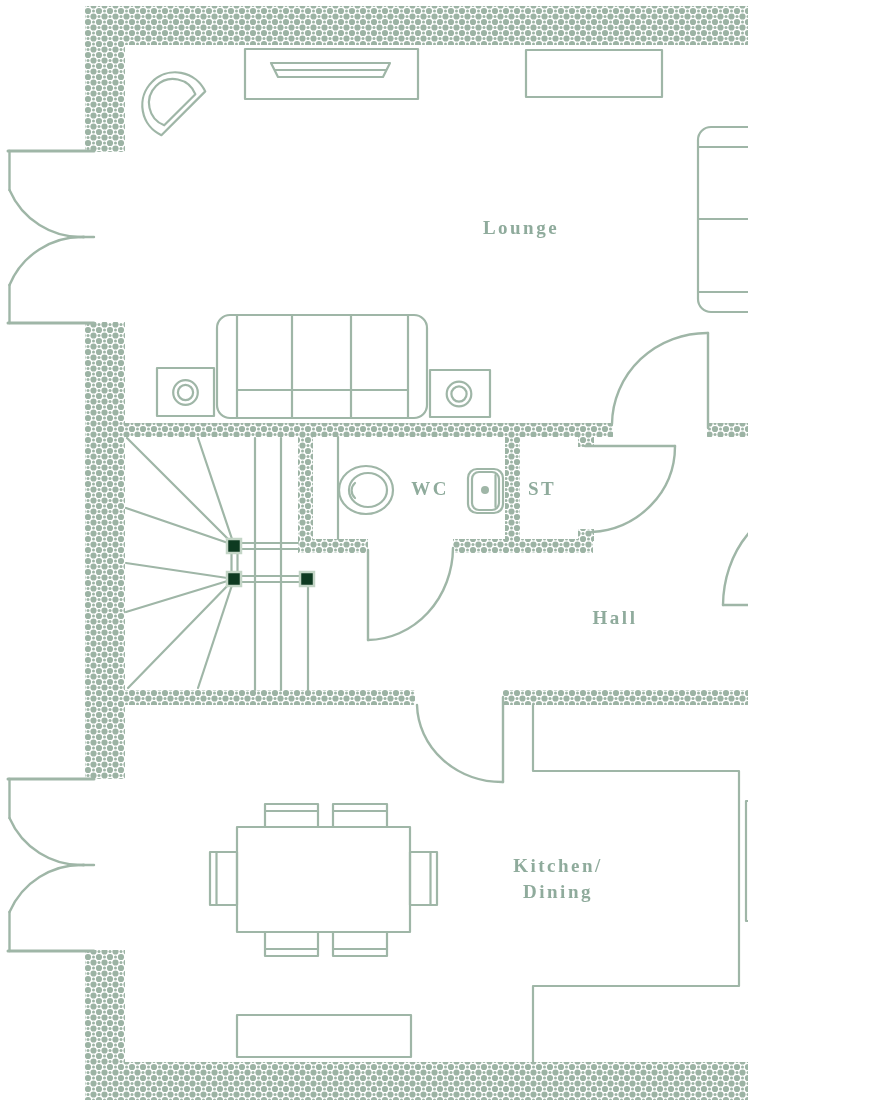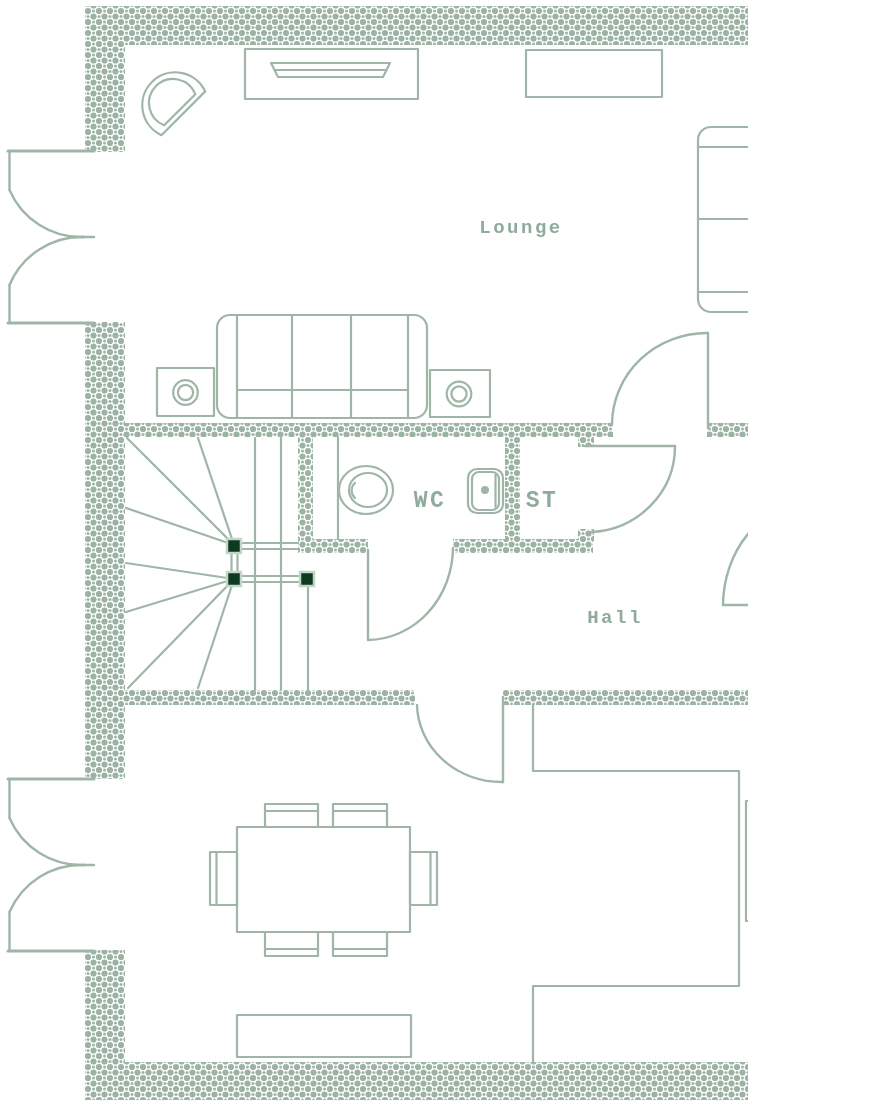--- a/index.html
+++ b/index.html
@@ -1,26 +1,26 @@
 <!DOCTYPE html>
 <html><head>
 <meta charset="utf-8">
 <style>
   html,body{margin:0;padding:0;background:#ffffff;}
   #plan{
     position:relative;width:748px;height:1110px;background:#ffffff;
-    font-family:Liberation Mono, monospace;overflow:hidden;
+    font-family:Liberation Serif, serif;overflow:hidden;
   }
   #plan svg{position:absolute;left:0;top:0;}
   .room-label{
     position:absolute;transform:translate(-50%,-50%);
     color:#8fab9c;font-weight:700;font-size:19px;letter-spacing:2.5px;
     white-space:nowrap;text-align:center;line-height:26px;
   }
-  .room-label.small{font-size:23px;margin-top:12px;}
+  .room-label.small{font-size:19px;}
 </style>
 </head>
 <body>
 
 <div id="plan">
 <svg width="876" height="1110" viewBox="0 0 876 1110">
   <defs>
     <pattern id="wallpat" width="11" height="11" patternUnits="userSpaceOnUse">
       <rect width="11" height="11" fill="#ffffff"></rect>
       <circle cx="0" cy="0" r="3.1" fill="#9cb3a4"></circle>
@@ -234,13 +234,17 @@
       </g>
     </g>
     <rect x="237" y="1015" width="174" height="42"></rect>
   </g>
 </svg>
 
   <div class="room-label" style="left:521px;top:228px;">Lounge</div>
   <div class="room-label small" style="left:430px;top:489px;">WC</div>
   <div class="room-label small" style="left:542px;top:489px;">ST</div>
   <div class="room-label" style="left:615px;top:618px;">Hall</div>
+  <div class="room-label" style="left:558px;top:879px;">
+    <span>Kitchen/</span><br>
+    <span>Dining</span>
+  </div>
 </div>
 
 </body></html>

